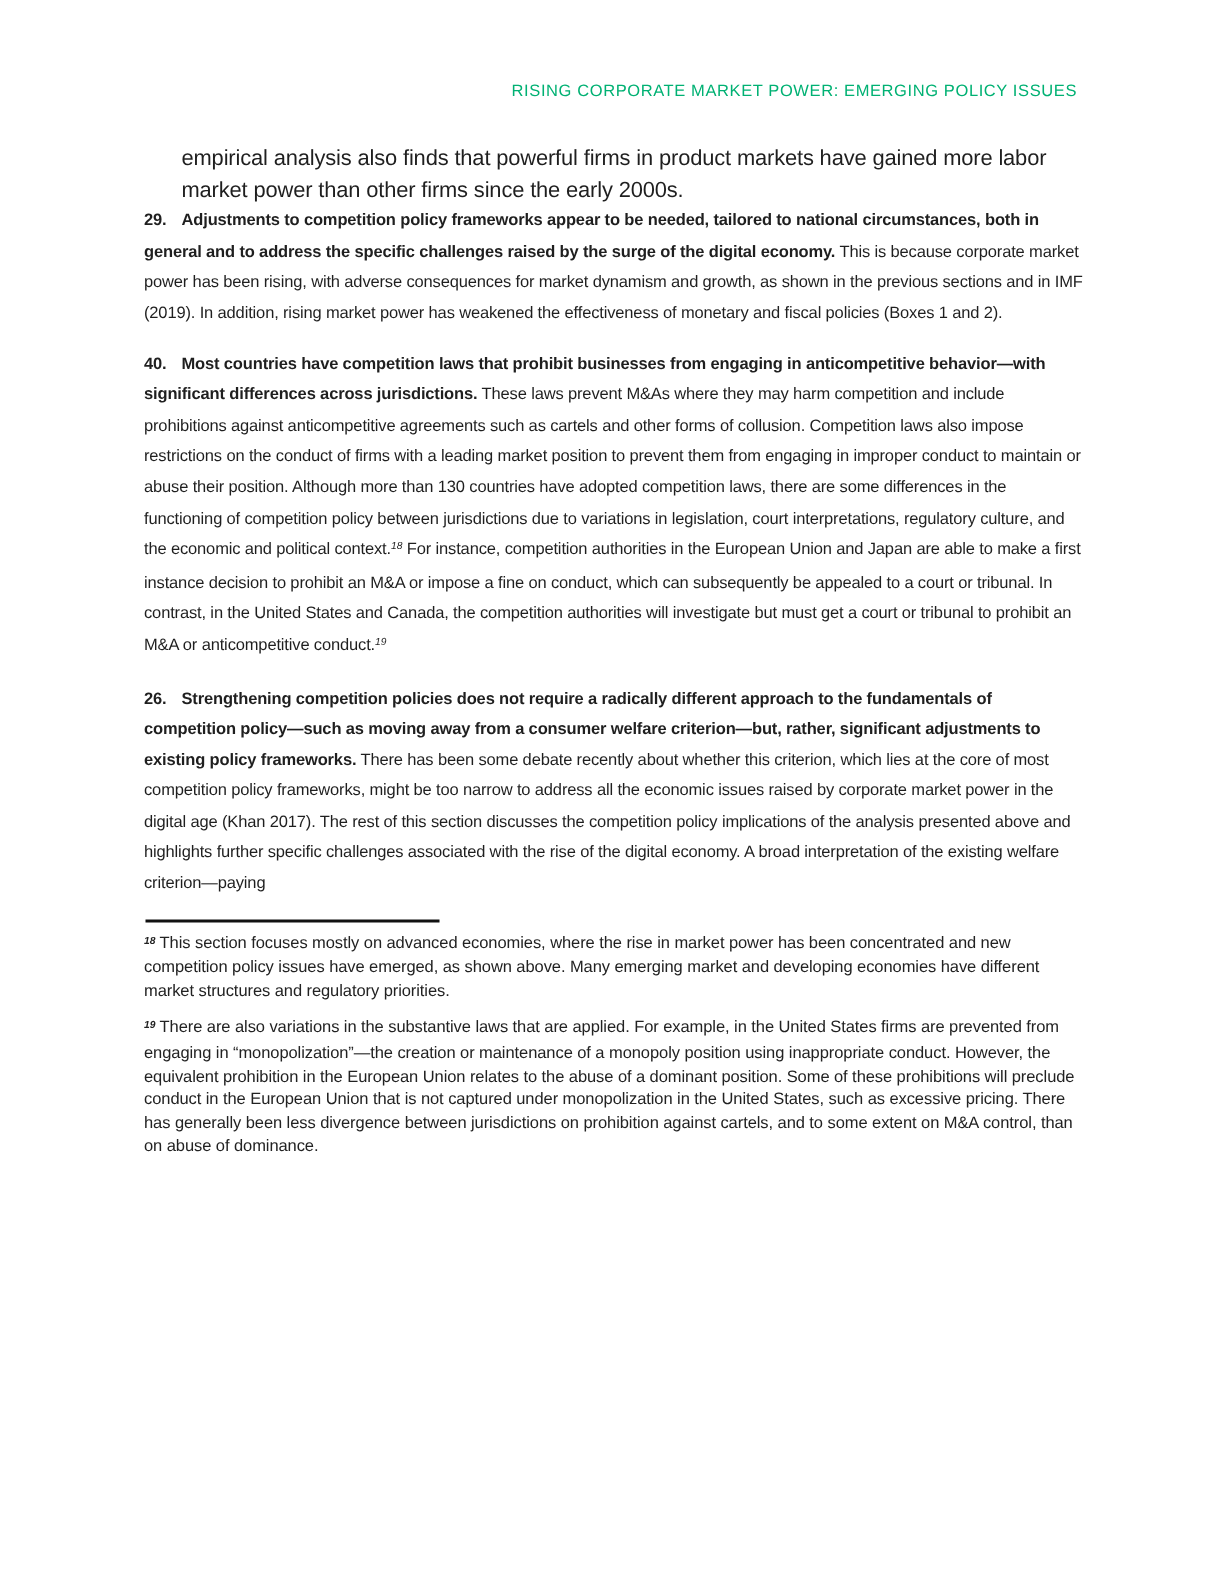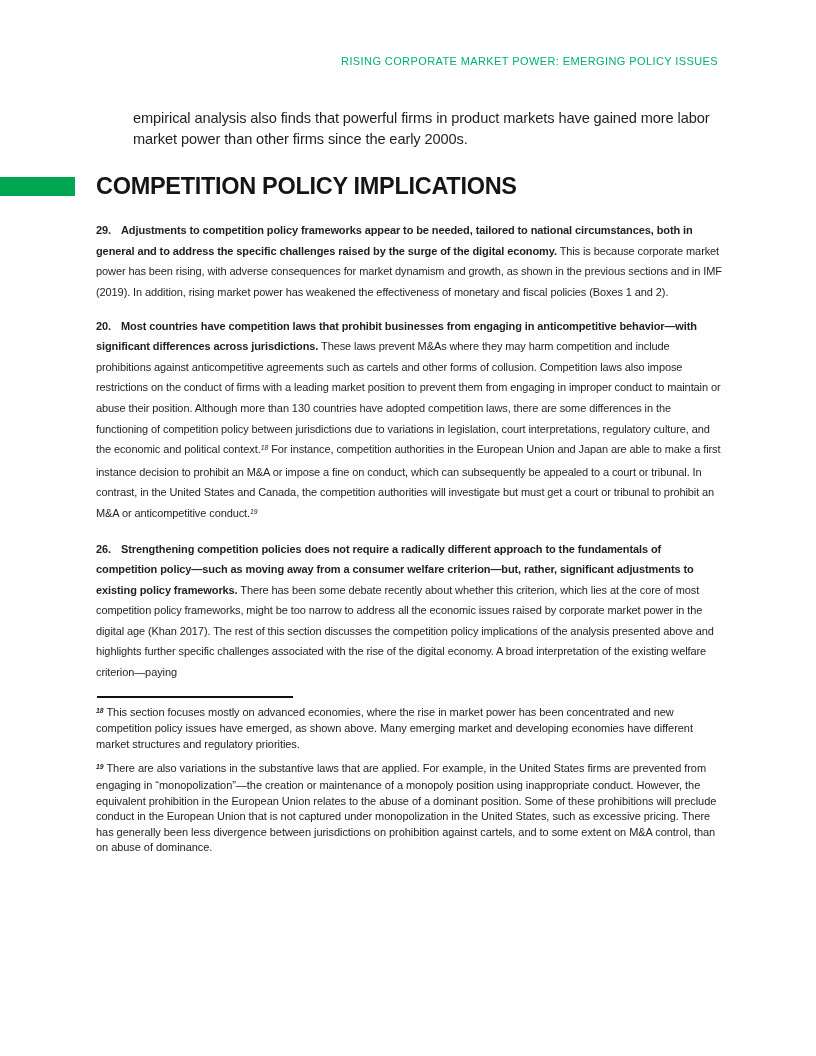--- a/index.html
+++ b/index.html
@@ -31,21 +31,21 @@
     font-weight: normal;
     white-space: nowrap;
   }
   .content {
     position: absolute;
     top: 96px;
     left: 96px;
     width: 626px;
   }
   .intro-para {
-    margin: 12px;
+    margin: 0;
     padding-left: 25px;
     font-size: 14.6px;
     line-height: 20.6px;
     letter-spacing: -0.1px;
   }
   .heading-row {
     position: relative;
     margin-top: 23px;
     margin-bottom: 19px;
   }
@@ -126,29 +126,25 @@
 <div class="page">
 
   <div class="header-row">
     <span class="header-title">RISING CORPORATE MARKET POWER: EMERGING POLICY ISSUES</span>
   </div>
 
   <div class="content">
 
     <p class="intro-para"><span>empirical analysis also finds that powerful firms in product markets have gained more labor market power than other firms since the early 2000s.</span></p>
 
-    <div class="heading-row">
-      <div class="accent-bar"></div>
-      <h1 class="section-heading">COMPETITION POLICY IMPLICATIONS</h1>
-    </div>
 
     <p class="body-para"><span class="b">29.</span><span class="numtab"></span><span class="b">Adjustments to competition policy frameworks appear to be needed, tailored to national circumstances, both in general and to address the specific challenges raised by the surge of the digital economy.</span>
       <span>This is because corporate market power has been rising, with adverse consequences for market dynamism and growth, as shown in the previous sections and in IMF (2019). In addition, rising market power has weakened the effectiveness of monetary and fiscal policies (Boxes 1 and 2).</span></p>
 
-    <p class="body-para"><span class="b">20.</span><span class="numtab"></span><span class="b">Most countries have competition laws that prohibit businesses from engaging in anticompetitive behavior—with significant differences across jurisdictions.</span>
+    <p class="body-para"><span class="b">40.</span><span class="numtab"></span><span class="b">Most countries have competition laws that prohibit businesses from engaging in anticompetitive behavior—with significant differences across jurisdictions.</span>
       <span>These laws prevent M&amp;As where they may harm competition and include prohibitions against anticompetitive agreements such as cartels and other forms of collusion. Competition laws also impose restrictions on the conduct of firms with a leading market position to prevent them from engaging in improper conduct to maintain or abuse their position. Although more than 130 countries have adopted competition laws, there are some differences in the functioning of competition policy between jurisdictions due to variations in legislation, court interpretations, regulatory culture, and the economic and political context.</span><span class="sup">18</span>
       <span>For instance, competition authorities in the European Union and Japan are able to make a first instance decision to prohibit an M&amp;A or impose a fine on conduct, which can subsequently be appealed to a court or tribunal. In contrast, in the United States and Canada, the competition authorities will investigate but must get a court or tribunal to prohibit an M&amp;A or anticompetitive conduct.</span><span class="sup">19</span></p>
 
     <p class="body-para"><span class="b">26.</span><span class="numtab"></span><span class="b">Strengthening competition policies does not require a radically different approach to the fundamentals of competition policy—such as moving away from a consumer welfare criterion—but, rather, significant adjustments to existing policy frameworks.</span>
       <span>There has been some debate recently about whether this criterion, which lies at the core of most competition policy frameworks, might be too narrow to address all the economic issues raised by corporate market power in the digital age (Khan 2017). The rest of this section discusses the competition policy implications of the analysis presented above and highlights further specific challenges associated with the rise of the digital economy. A broad interpretation of the existing welfare criterion—paying</span></p>
 
     <div class="fn-sep"></div>
 
     <p class="footnote"><span class="sup">18</span>
       <span>This section focuses mostly on advanced economies, where the rise in market power has been concentrated and new competition policy issues have emerged, as shown above. Many emerging market and developing economies have different market structures and regulatory priorities.</span></p>

